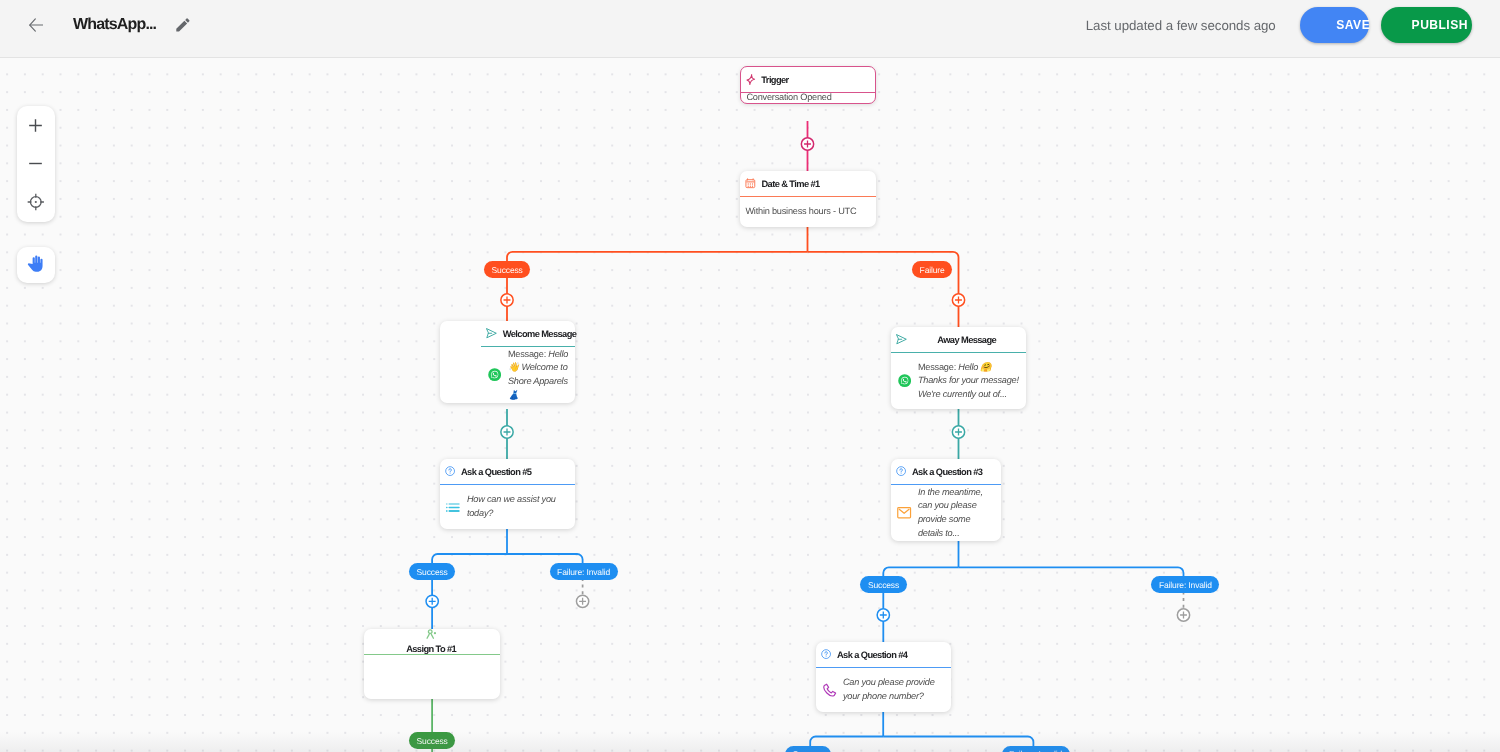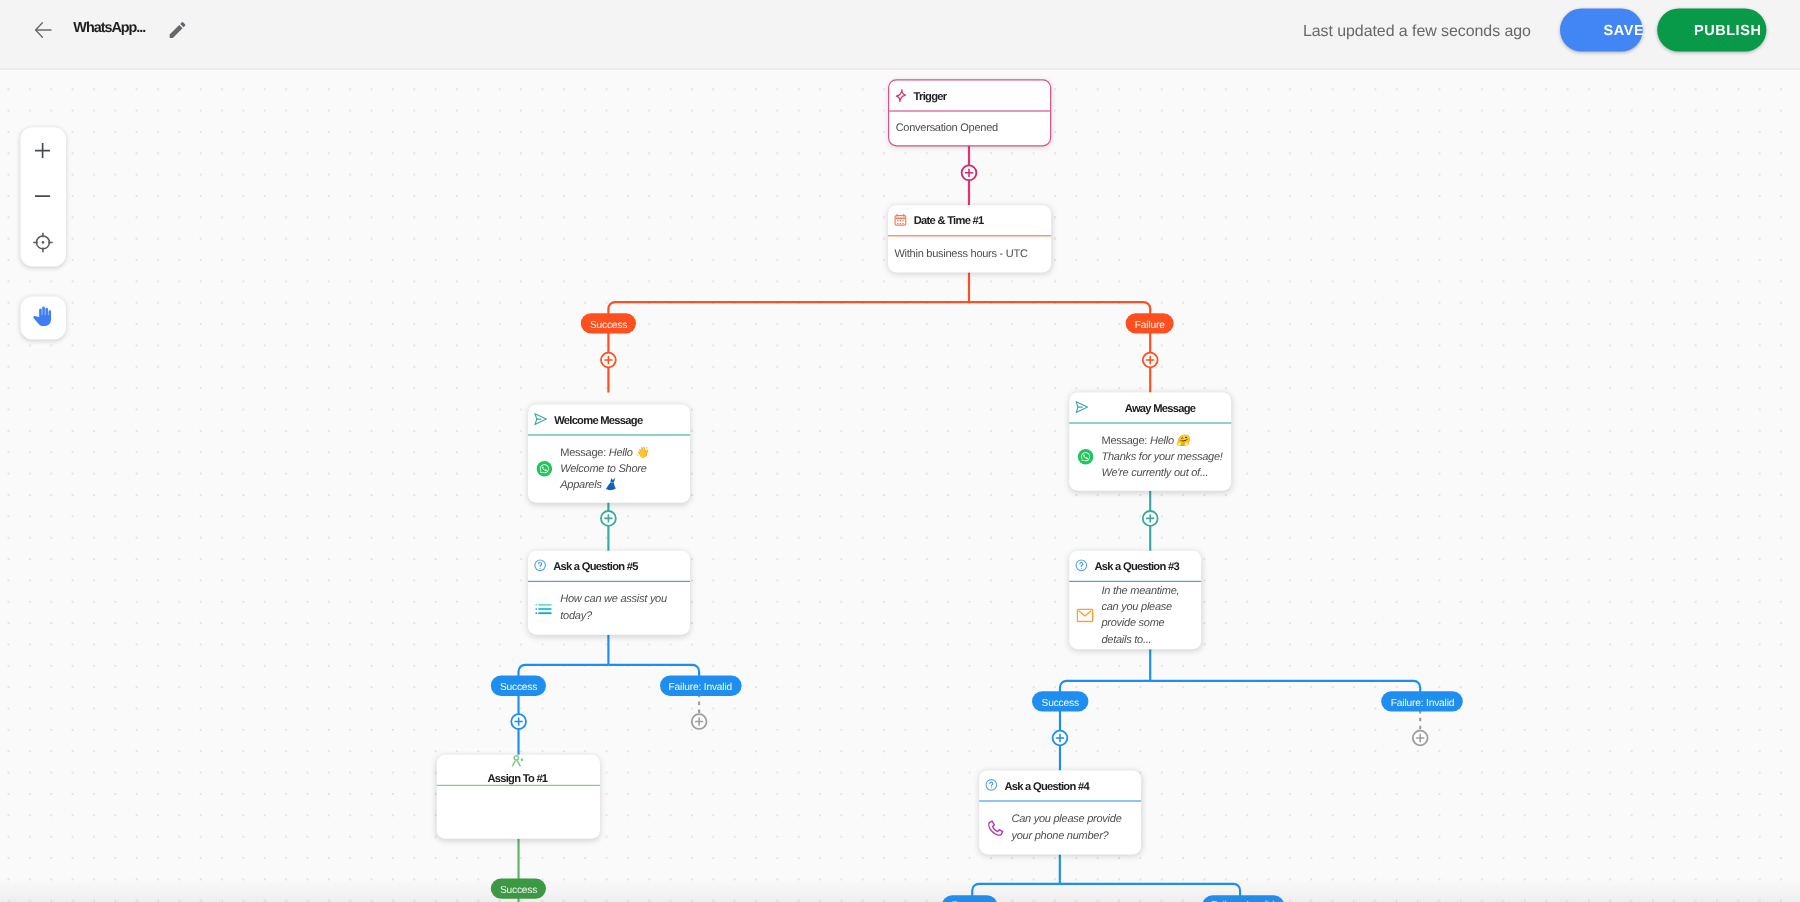--- a/index.html
+++ b/index.html
@@ -11,21 +11,21 @@
     font-family: "Liberation Sans", sans-serif;
     background:#fafafa;
   }
   
   .topbar {
     position:absolute; left:0; top:0; width:1500px; height:58px;
     background:#f4f4f4; border-bottom:1.3px solid #e3e3e3;
     display:flex; align-items:flex-start; z-index:50;
   }
   .back-btn { margin-left:28.6px; margin-top:17.9px; width:14.5px; height:14.1px; display:flex; align-items:center; justify-content:center; cursor:pointer;}
-  .flow-title { margin-left:18px; margin-top:16px; font-size:12px; font-weight:700; color:#1f1f1f; letter-spacing:-0.85px;}
+  .flow-title { margin-left:30px; margin-top:16px; font-size:16px; font-weight:700; color:#1f1f1f; letter-spacing:-0.85px;}
   .edit-btn { margin-left:20.2px; margin-top:18.2px; width:13.5px; height:14px; display:flex; align-items:center; justify-content:center; cursor:pointer;}
   .spacer { flex:1; }
   .last-updated { margin-top:17.5px; font-size:13.3px; color:#65686c; margin-right:24.6px; letter-spacing:-0.05px;}
   .btn {
     border:none; border-radius:18.1px; height:36.1px; color:#fff;
     font-size:12.1px; font-weight:700; letter-spacing:0.45px; cursor:pointer;
     font-family:"Liberation Sans", sans-serif;
   }
   .btn-save { background:#4285f4; margin-top:7px; width:68.5px; margin-right:11.8px; box-shadow:0 1px 3px rgba(0,0,0,0.28);padding-left:36px;}
   .btn-publish { background:#089949; margin-top:7px; width:91px; margin-right:28.4px; box-shadow:0 1px 3px rgba(0,0,0,0.28);padding-left:31px;}
@@ -139,21 +139,21 @@
 
     <path d="M883.3 561.5L883.3 584" stroke="#1e8ef1" stroke-width="1.8" fill="none"></path>
 
     <path d="M432.1 641L432.1 694" stroke="#5cb567" stroke-width="1.8" fill="none"></path>
 
     <path d="M883.2 654L883.2 678.5" stroke="#1e8ef1" stroke-width="1.8" fill="none"></path>
     <path d="M883.2 678.5L815.7 678.5A5.5 5.5 0 0 0 810.2 684.0L810.2 694" stroke="#1e8ef1" stroke-width="1.8" fill="none"></path>
     <path d="M883.2 678.5L1027.9 678.5A5.5 5.5 0 0 1 1033.4 684.0L1033.4 694" stroke="#1e8ef1" stroke-width="1.8" fill="none"></path>
   </svg>
 
-  <div class="node selected" style="left:740px; top:8px; width:136px; height:56px;">
+  <div class="node selected" style="left:740px; top:8px; width:136px; height:38px;">
     <div class="node-head" style="height:25px;">
       <span class="ico">
         <svg width="9.5" height="11.5" viewBox="0 0 18 22" fill="none" stroke="#d0376e" stroke-width="1.95" stroke-linejoin="round" stroke-linecap="round">
           <path d="M10.8 1.2 Q10.0 8.3 16.4 10.0 Q8.6 11.3 7.2 20.5 Q8.0 13.3 1.6 11.6 Q9.4 10.3 10.8 1.2z"></path>
         </svg>
       </span>
       <span class="node-title">Trigger</span>
     </div>
     <div class="node-sep" style="height: 1.3px; background: rgb(216, 83, 140);"></div>
     <div class="node-body">
@@ -179,21 +179,21 @@
         </svg>
       </span>
       <span class="node-title">Date &amp; Time #1</span>
     </div>
     <div class="node-sep" style="background: rgb(251, 122, 86);"></div>
     <div class="node-body">
       <span class="node-text">Within business hours - UTC</span>
     </div>
   </div>
 
-  <div class="node" style="left:440px; top:279px; width:135px; height:82px;">
+  <div class="node" style="left:440px; top:263px; width:135px; height:82px;padding-left:41px;">
     <div class="node-head" style="height:25px;">
       <span class="ico">
         <svg width="11" height="10.5" viewBox="0 0 22 21" fill="none" stroke="#3aa8a0" stroke-width="1.9" stroke-linejoin="round" stroke-linecap="round">
           <path d="M1.6 1.4 20.6 10.5 1.6 19.6 4.6 10.5z"></path>
             <path d="M4.6 10.5h6.9"></path>
         </svg>
       </span>
       <span class="node-title">Welcome Message</span>
     </div>
     <div class="node-sep" style="background: rgb(73, 176, 171);"></div>
@@ -309,21 +309,21 @@
       <span class="ico">
         <svg width="14.8" height="14.8" viewBox="0 0 23 23" fill="none" stroke="#b03ab8" stroke-width="1.85" stroke-linejoin="round" stroke-linecap="round">
           <path d="M7.3 1.9 3.6 4.0c-1.75 3.0 .5 8.1 3.9 11.5 3.4 3.4 8.5 5.6 11.5 3.9l2.1-3.7-4.4-2.6-2.2 2.2c-1.1-.35-2.6-1.4-3.8-2.6-1.2-1.2-2.25-2.7-2.6-3.8l2.2-2.2z"></path>
         </svg>
       </span>
       <span class="node-text"><i>Can you please provide your phone number?</i></span>
     </div>
   </div>
 
   <div class="elabel" style="left: 484px; top: 203px; background: rgb(255, 79, 31);">Success</div>
-  <div class="elabel" style="left: 938px; top: 203px; background: rgb(255, 79, 31);">Failure</div>
+  <div class="elabel" style="left: 912px; top: 203px; background: rgb(255, 79, 31);">Failure</div>
   <div class="elabel" style="left: 409px; top: 505px; background: rgb(30, 142, 241);">Success</div>
   <div class="elabel" style="left: 549.5px; top: 505px; background: rgb(30, 142, 241);">Failure: Invalid</div>
   <div class="elabel" style="left: 860.4px; top: 518.2px; background: rgb(30, 142, 241);">Success</div>
   <div class="elabel" style="left: 1151.4px; top: 518.2px; background: rgb(30, 142, 241);">Failure: Invalid</div>
   <div class="elabel" style="left: 409px; top: 674px; background: rgb(58, 154, 65);">Success</div>
   <div class="elabel" style="left: 785.2px; top: 687.9px; background: rgb(30, 142, 241);">Success</div>
   <div class="elabel" style="left: 1001.5px; top: 687.9px; background: rgb(30, 142, 241);">Failure: Invalid</div>
 
   <svg class="plusicons" viewBox="0 0 1500 694">
     <g>

